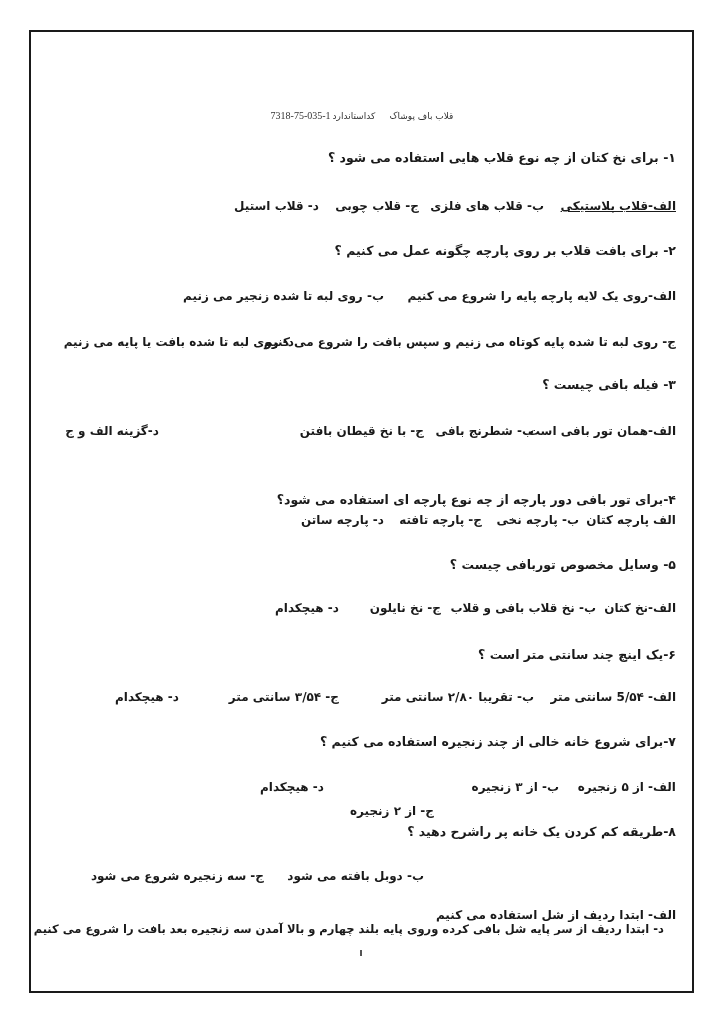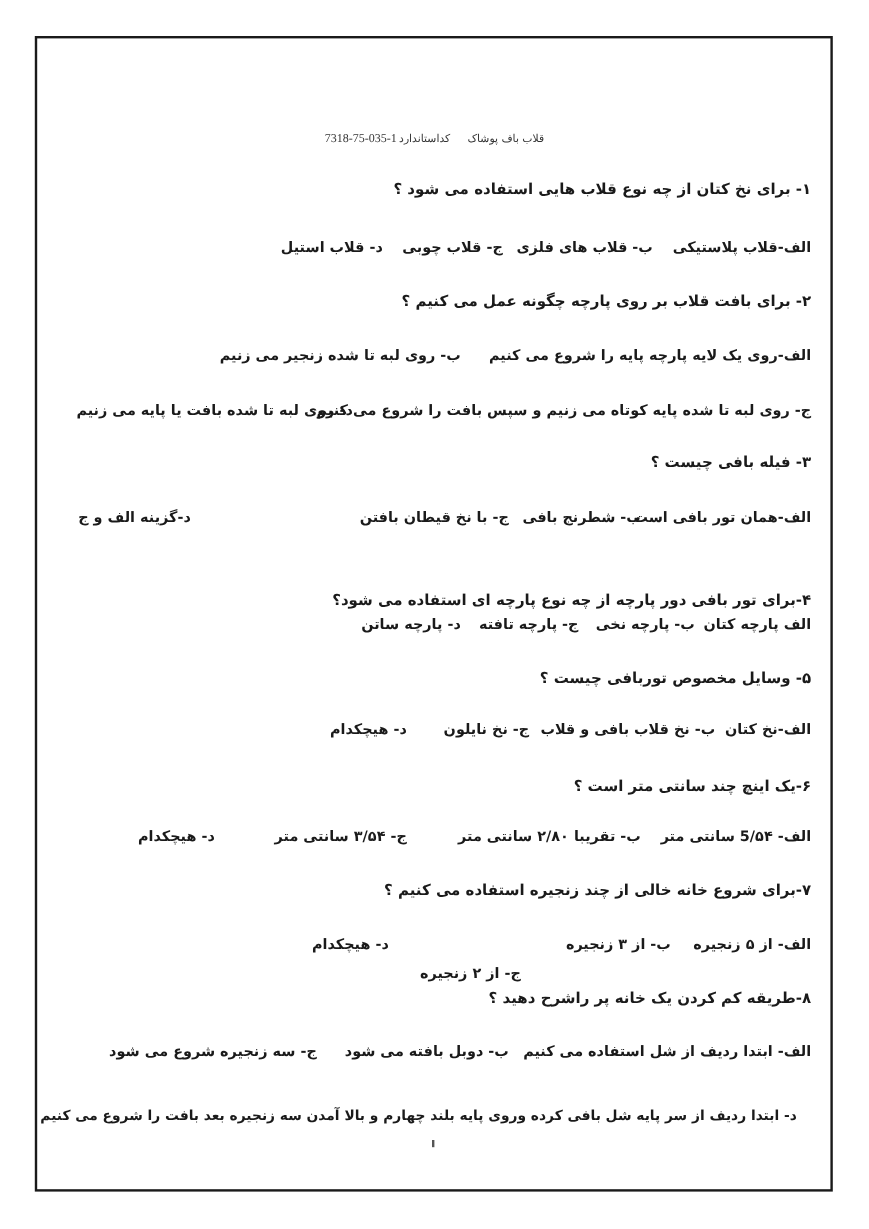--- a/index.html
+++ b/index.html
@@ -75,21 +75,21 @@
 
 <div class="page-frame"></div>
 
 <div class="header-line">
   <span>قلاب باف پوشاک</span>
   &nbsp;&nbsp;&nbsp;
   <span>کداستاندارد</span><span class="code">7318-75-035-1</span>
 </div>
 
 <div class="line question" style="top:150px;">۱- برای نخ کتان از چه نوع قلاب هایی استفاده می شود ؟</div>
-<div class="opt" style="top:199px; right:48px;">الف-قلاب پلاستیکی</div>
+<div class="opt" style="top:199px; right:48px;text-decoration:underline;">الف-قلاب پلاستیکی</div>
 <div class="opt" style="top:199px; right:180px;text-align:center;">ب- قلاب های فلزی</div>
 <div class="opt" style="top:199px; right:305px;">ج- قلاب چوبی</div>
 <div class="opt" style="top:199px; right:405px;">د- قلاب استیل</div>
 
 <div class="line question" style="top:243px;">۲- برای بافت قلاب بر روی پارچه چگونه عمل می کنیم ؟</div>
 <div class="opt" style="top:289px; right:48px;">الف-روی یک لایه پارچه پایه را شروع می کنیم</div>
 <div class="opt" style="top:289px; right:340px;">ب- روی لبه تا شده زنجیر می زنیم</div>
 <div class="opt" style="top:335px; right:48px;">ج- روی لبه تا شده پایه کوتاه می زنیم  و سپس بافت را شروع می کنیم</div>
 <div class="opt" style="top:335px; right:430px;">د- روی لبه تا شده بافت یا پایه می زنیم</div>
 
@@ -117,18 +117,18 @@
 <div class="opt" style="top:690px; right:385px;">ج- ۳/۵۴ سانتی متر</div>
 <div class="opt" style="top:690px; right:545px;">د- هیچکدام</div>
 
 <div class="line question" style="top:734px;">۷-برای شروع خانه خالی از چند زنجیره استفاده می کنیم ؟</div>
 <div class="opt" style="top:780px; right:48px;">الف- از ۵ زنجیره</div>
 <div class="opt" style="top:780px; right:165px;">ب- از ۳ زنجیره</div>
 <div class="opt" style="top:780px; right:290px;margin-top:24px;">ج- از ۲ زنجیره</div>
 <div class="opt" style="top:780px; right:400px;">د- هیچکدام</div>
 
 <div class="line question" style="top:824px;">۸-طریقه کم کردن یک خانه پر راشرح دهید ؟</div>
-<div class="opt" style="top:869px; right:48px;">الف- ابتدا ردیف از شل استفاده می کنیم</div>
+<div class="opt" style="top:908px; right:48px;">الف- ابتدا ردیف از شل استفاده می کنیم</div>
 <div class="opt" style="top:869px; right:300px;">ب- دوبل بافته می شود</div>
 <div class="opt" style="top:869px; right:460px;margin-left:14px;">ج- سه زنجیره شروع می شود</div>
 <div class="opt" style="top:922px; right:60px; font-size:11.5px;">د- ابتدا ردیف از سر پایه شل بافی  کرده وروی پایه بلند چهارم و بالا آمدن سه زنجیره بعد بافت را شروع می کنیم</div>
 
 <div class="stray-mark"></div>
 
 </body></html>

